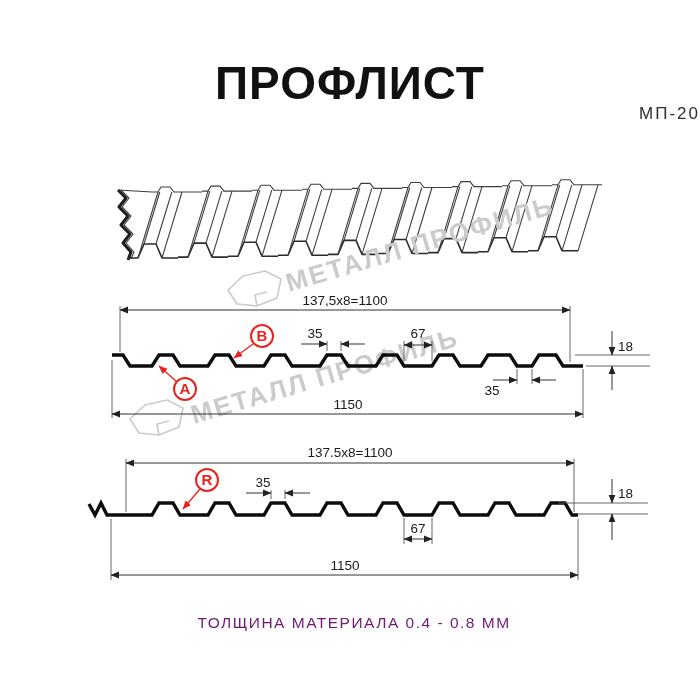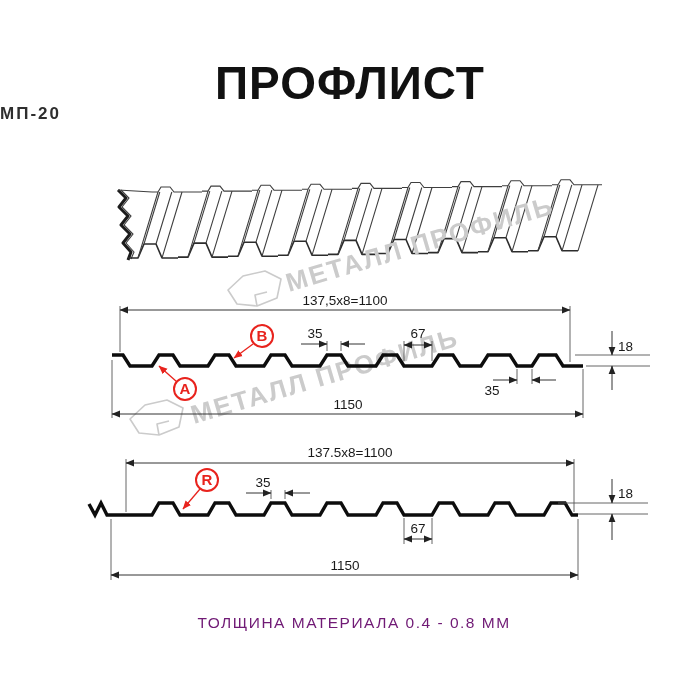--- a/index.html
+++ b/index.html
@@ -1,21 +1,21 @@
 <!DOCTYPE html>
 <html><head>
 <meta charset="utf-8">
 <style>
   html,body{margin:0;padding:0;background:#fff;}
   .page{position:relative;width:700px;height:700px;background:#ffffff;overflow:hidden;
         font-family:"Liberation Sans",sans-serif;}
   .title{position:absolute;top:56px;left:0;width:700px;text-align:center;
          font-size:46px;font-weight:800;letter-spacing:1px;color:#111;}
-  .subtitle{position:absolute;top:104px;left:0;width:700px;text-align:left;
-            font-size:17px;font-weight:700;letter-spacing:2px;color:#2e2e2e;}
+  .subtitle{position:absolute;top:104px;left:0;width:700px;text-align:right;
+            font-size:17px;font-weight:400;letter-spacing:2px;color:#2e2e2e;}
   .footer{position:absolute;top:614px;left:4px;width:700px;text-align:center;
           font-size:15.5px;font-weight:400;letter-spacing:1.5px;color:#701a75;}
   svg{position:absolute;left:0;top:0;}
   .dim{font-size:13.5px;fill:#1a1a1a;}
   .mark{font-size:15px;font-weight:bold;fill:#e8231d;}
   .wmtext{font-size:26px;font-weight:bold;letter-spacing:2px;fill:#cbcbcb;}
   .profile{fill:none;stroke:#0d0d0d;stroke-width:3.4;stroke-linejoin:miter;}
   .dimline{stroke:#333;stroke-width:1;fill:none;}
   .extline{stroke:#555;stroke-width:0.9;fill:none;}
   .leader{stroke:#e8231d;stroke-width:1.3;fill:none;}

